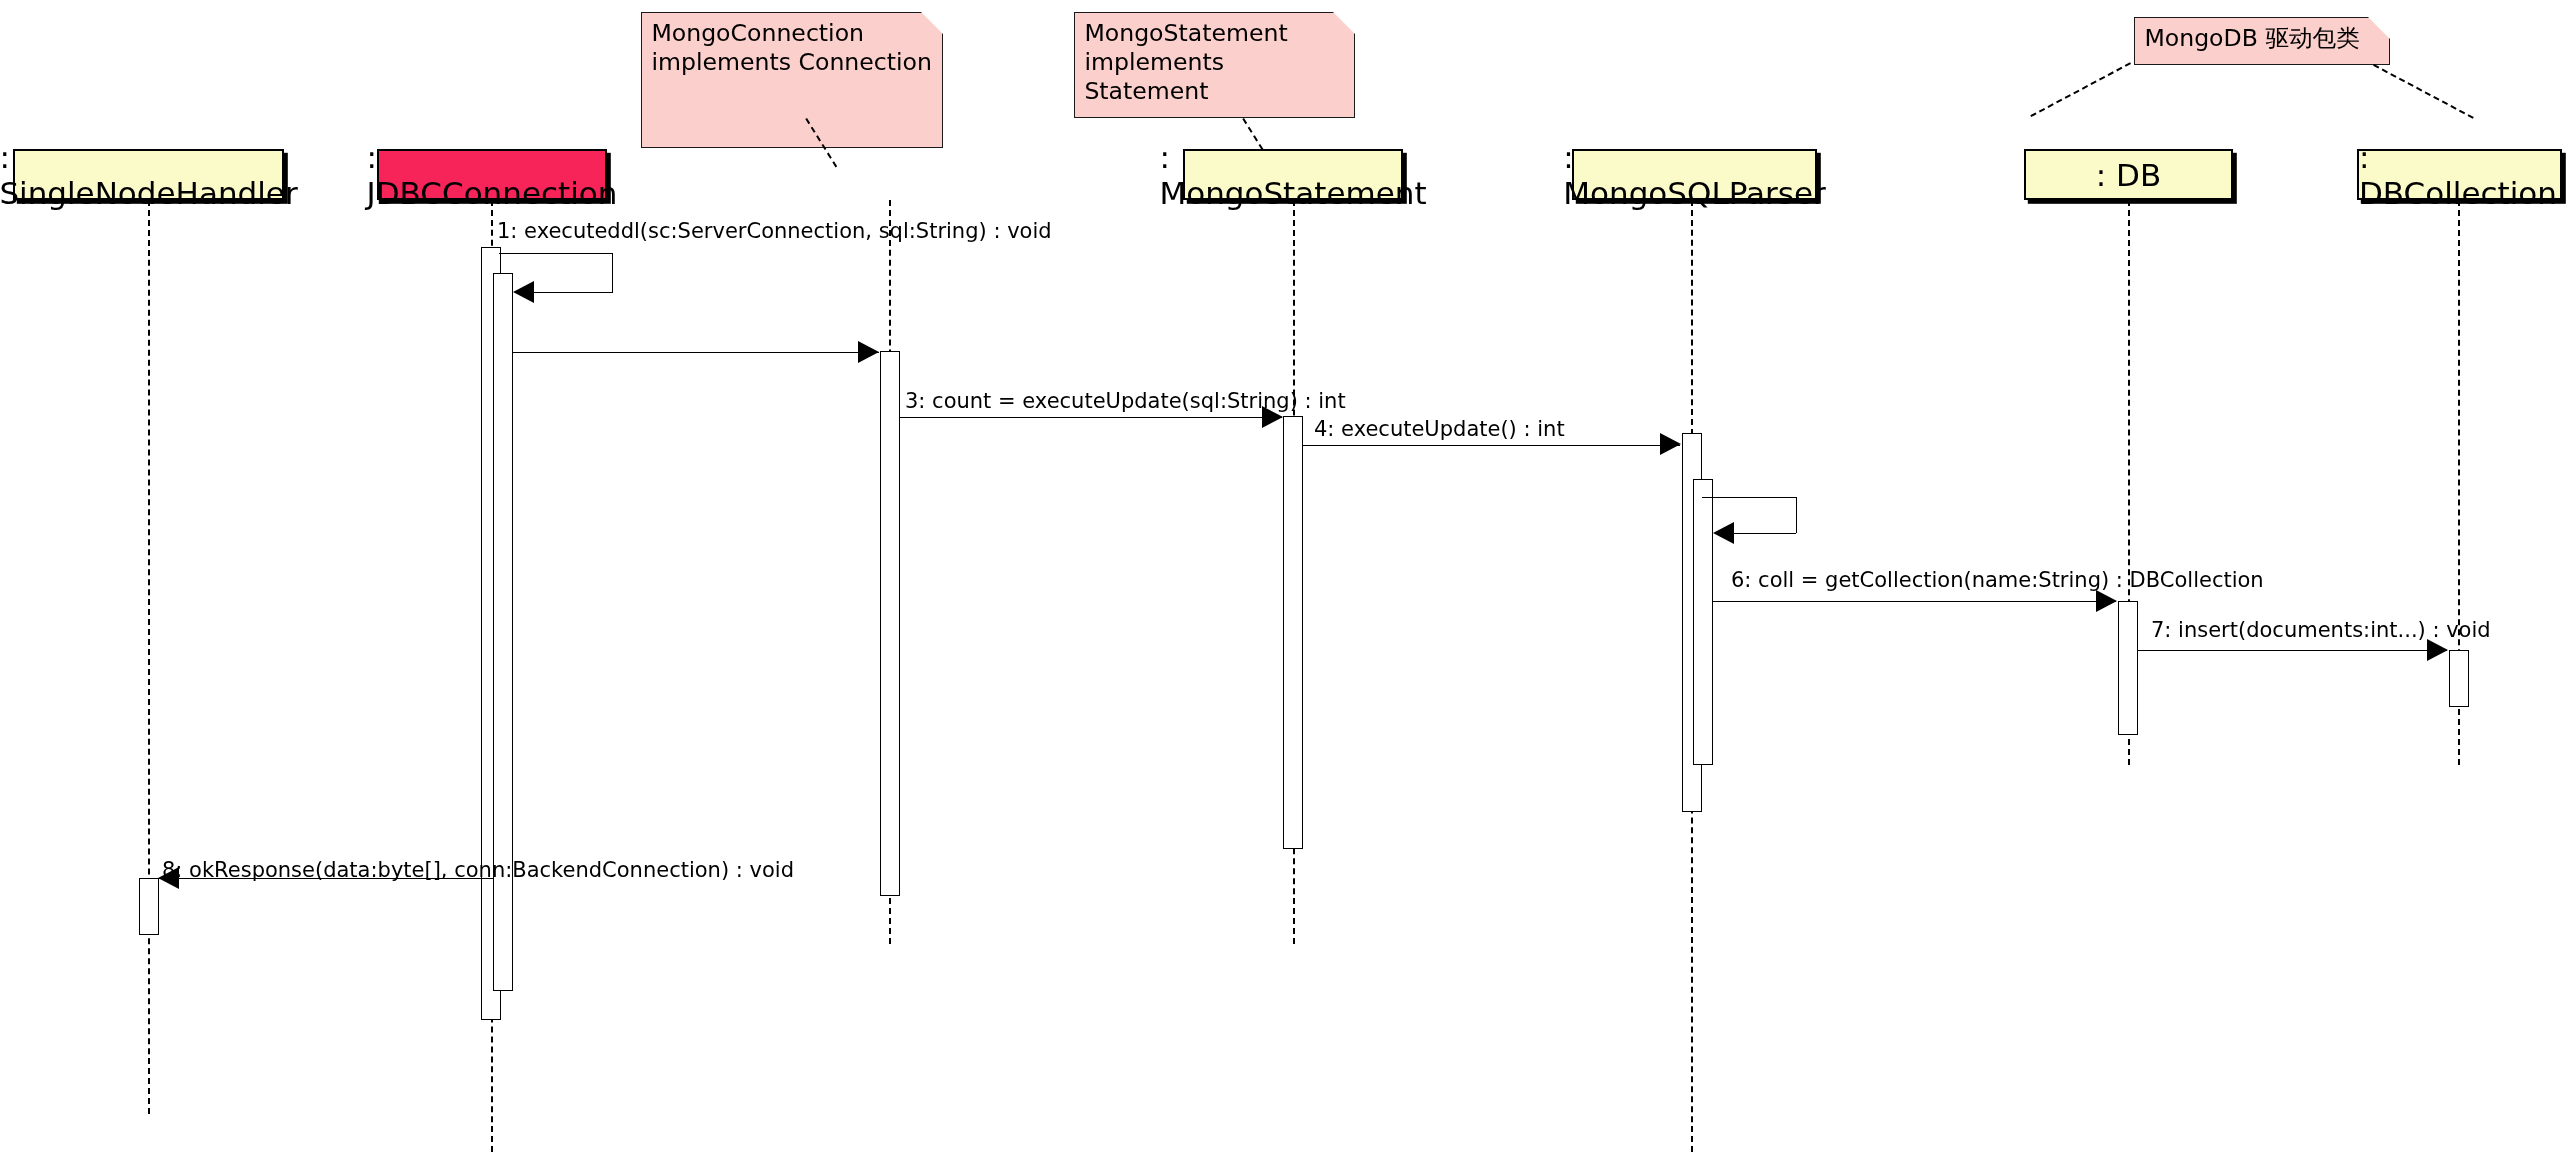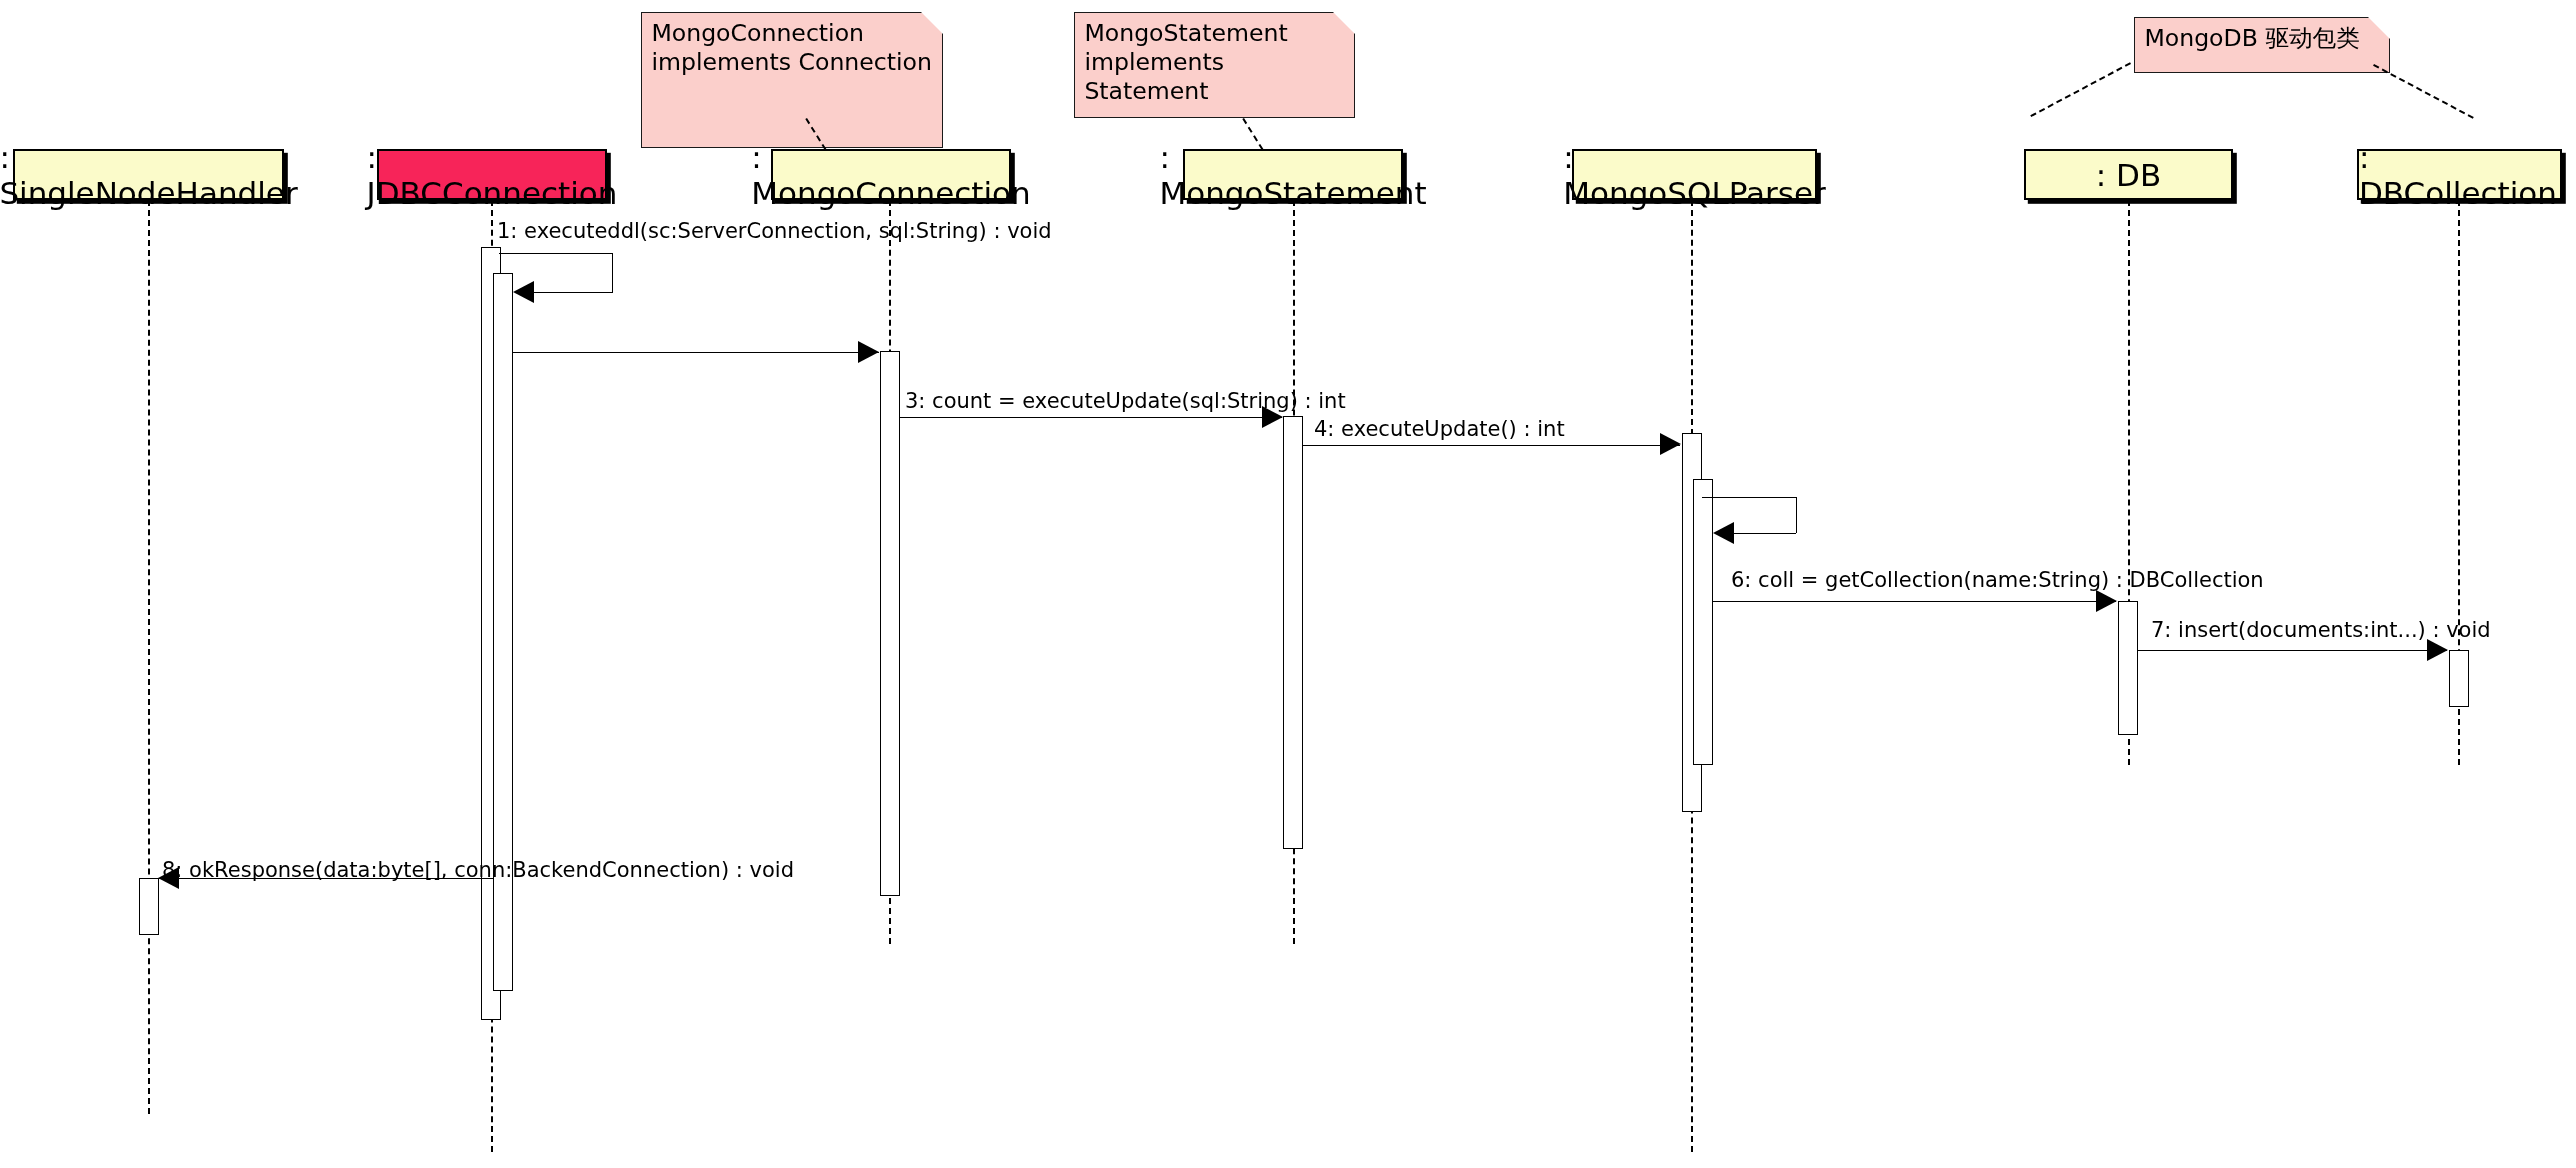--- a/index.html
+++ b/index.html
@@ -52,38 +52,35 @@
     <div class="txt">MongoConnection
 implements Connection</div>
   </div>
 
   <div class="note" style="left:1074px;top:12.2px;width:281px;height:106px;">
     <div class="foldtri"></div>
     <div class="txt">MongoStatement
 implements Statement</div>
   </div>
 
-  <div class="note" style="left:2134px;top:17px;width:256px;height:56px;">
+  <div class="note" style="left:2134px;top:17px;width:256px;height:48px;">
     <div class="foldtri"></div>
     <div class="txt" style="top:5.7px;font-size:23.6px;line-height:28px;">MongoDB 驱动包类</div>
   </div>
 
   <div class="conn" style="left:807px;top:118px;width:57px;transform:rotate(58deg);"></div>
   <div class="conn" style="left:1244px;top:118px;width:57px;transform:rotate(58deg);"></div>
   <div class="conn" style="left:2131px;top:64px;width:113px;transform:rotate(152deg);"></div>
   <div class="conn" style="left:2374px;top:64px;width:113px;transform:rotate(28deg);"></div>
 
   <div class="head" style="left:13px;top:149px;width:271px;height:51px;">
     <span>: SingleNodeHandler</span>
   </div>
   <div class="head hot" style="left:377px;top:149px;width:230px;height:51px;">
     <span>: JDBCConnection</span>
-  </div>
-  <div class="head" style="left:771px;top:149px;width:240px;height:51px;">
-    <span>: MongoConnection</span>
   </div>
   <div class="head" style="left:1183px;top:149px;width:220px;height:51px;">
     <span>: MongoStatement</span>
   </div>
   <div class="head" style="left:1572px;top:149px;width:245px;height:51px;">
     <span>: MongoSQLParser</span>
   </div>
   <div class="head" style="left:2024px;top:149px;width:209px;height:51px;">
     <span>: DB</span>
   </div>

